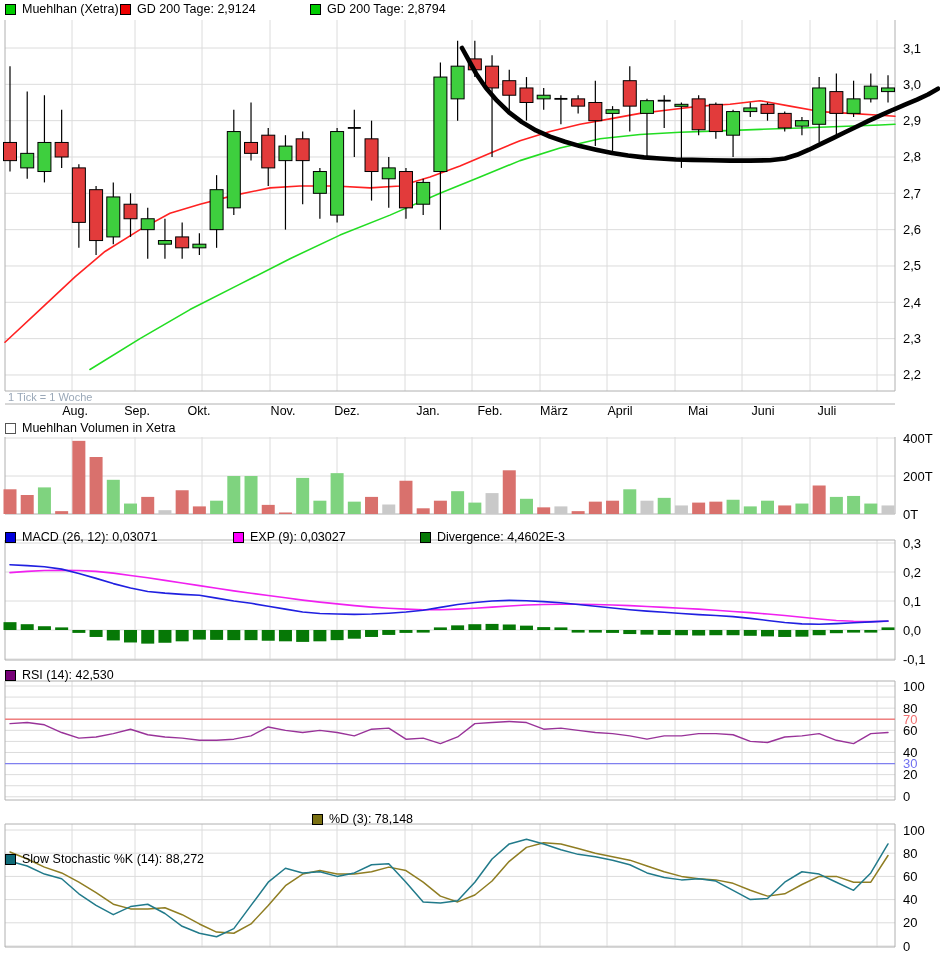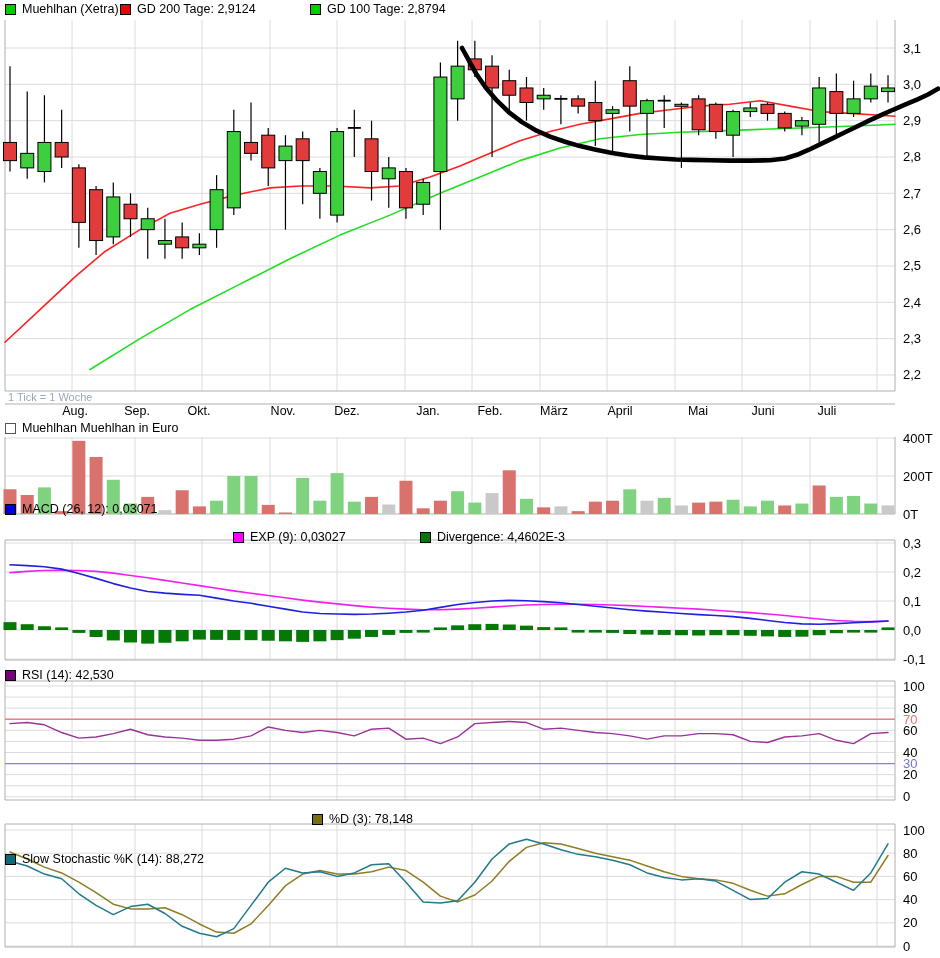--- a/index.html
+++ b/index.html
@@ -438,29 +438,29 @@
 <div class="litem" style="left:5px;top:2px">
   <span class="sw" style="background: rgb(0, 204, 0);"></span>
   <span>Muehlhan (Xetra)</span>
 </div>
 <div class="litem" style="left:120px;top:2px">
   <span class="sw" style="background: rgb(238, 0, 0);"></span>
   <span>GD 200 Tage: 2,9124</span>
 </div>
 <div class="litem" style="left:310px;top:2px">
   <span class="sw" style="background: rgb(0, 204, 0);"></span>
-  <span>GD 100 Tage: 2,8794</span>
+  <span>GD 200 Tage: 2,8794</span>
 </div>
 
 <div class="litem" style="left:5px;top:421px">
   <span class="sw" style="background: rgb(255, 255, 255); border-color: rgb(85, 85, 85);"></span>
-  <span>Muehlhan Muehlhan in Euro</span>
-</div>
-
-<div class="litem" style="left:5px;top:502px">
+  <span>Muehlhan Volumen in Xetra</span>
+</div>
+
+<div class="litem" style="left:5px;top:530px">
   <span class="sw" style="background: rgb(0, 0, 221);"></span>
   <span>MACD (26, 12): 0,03071</span>
 </div>
 <div class="litem" style="left:233px;top:530px">
   <span class="sw" style="background: rgb(255, 0, 255);"></span>
   <span>EXP (9): 0,03027</span>
 </div>
 <div class="litem" style="left:420px;top:530px">
   <span class="sw" style="background: rgb(6, 120, 6);"></span>
   <span>Divergence: 4,4602E-3</span>

